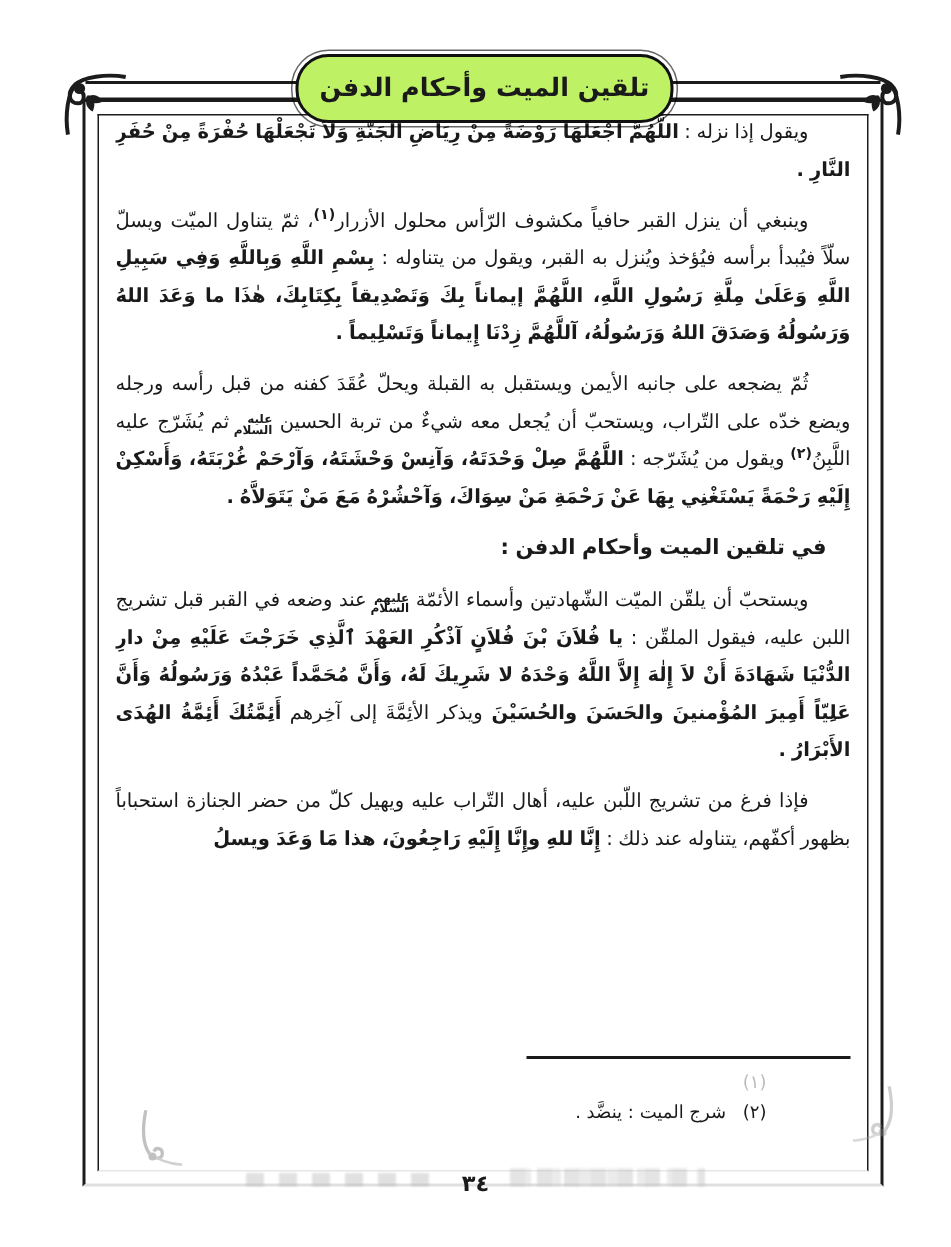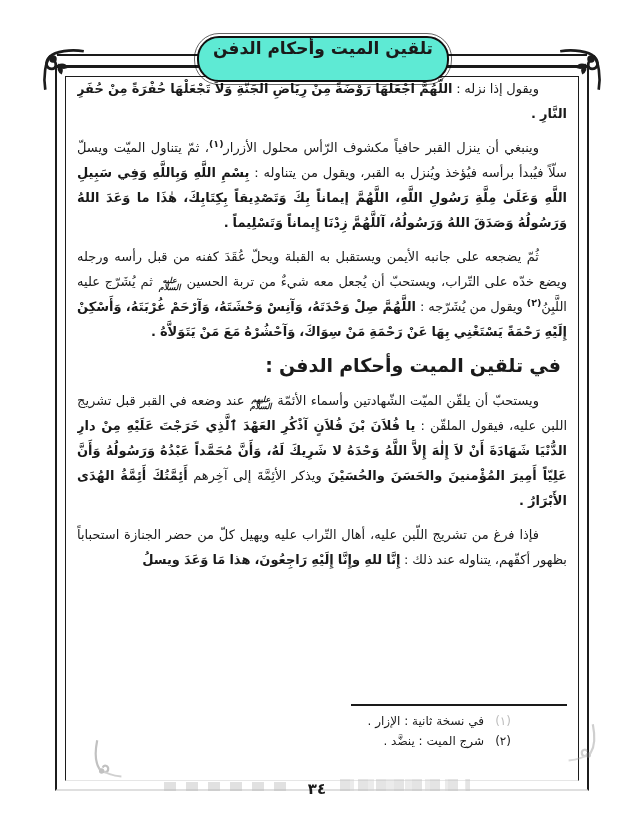--- a/index.html
+++ b/index.html
@@ -26,43 +26,43 @@
   .corner.br{right:28px;top:722px;opacity:.4;transform:scaleX(-1);}
   
   .rule{
     position:absolute;top:54px;height:9px;z-index:1;
     border-top:2.2px solid #1a1a1a;border-bottom:2.2px solid #1a1a1a;
   }
   .rule.left{left:57px;width:145px;}
   .rule.right{right:47px;width:145px;}
   .cartouche{
     position:absolute;left:197px;top:36px;width:248px;height:42px;z-index:2;
-    background:#5eead4;border:2px solid #111;border-radius:22px;
+    background:#bef264;border:2px solid #111;border-radius:22px;
     outline:1px solid rgba(0,0,0,.6);outline-offset:2px;
-    display:flex;justify-content:center;
+    display:flex;align-items:center;justify-content:center;
   }
   .cartouche .title{
     direction:rtl;font-weight:bold;font-size:17px;white-space:nowrap;
   }
   
   .text-area{
     position:absolute;right:67px;left:77px;top:76px;height:614px;overflow:hidden;
     direction:rtl;text-align:justify;font-size:13px;line-height:25px;
     word-spacing:-0.5px;
   }
   .para{margin:0 0 9px;text-indent:28px;}
   .dua{font-weight:bold;}
   .fnref{font-size:9.5px;vertical-align:5px;font-weight:bold;line-height:0;}
   .hon{
     display:inline-block;width:24px;font-size:8px;line-height:7.5px;
-    text-align:center;vertical-align:-4px;font-weight:bold;
-    letter-spacing:-0.3px;text-indent:0;font-style:italic;
+    vertical-align:-4px;font-weight:bold;
+    letter-spacing:-0.3px;text-indent:0;
   }
   .section-heading{
-    margin:4px 0 10px;font-size:19px;font-weight:bold;
+    margin:4px 10px 10px;font-size:14px;font-weight:bold;
     text-indent:6px;line-height:25px;
   }
   
   .footnotes{
     position:absolute;right:67px;left:77px;top:704px;direction:rtl;
     font-size:12px;line-height:20px;
   }
   .footnote-sep{width:216px;height:2px;background:#1a1a1a;margin-bottom:5px;}
   .footnote{display:flex;gap:7px;padding-right:56px;}
   .fn-marker{min-width:20px;}
@@ -135,21 +135,20 @@
   <p class="para"><span>ويستحبّ أن يلقّن الميّت الشّهادتين وأسماء الأئمّة </span><span class="hon">عليهم السلام</span><span> عند وضعه في القبر قبل تشريج اللبن عليه، فيقول الملقّن : </span><span class="dua">يا فُلاَنَ بْنَ فُلاَنٍ آذْكُرِ العَهْدَ ٱلَّذِي خَرَجْتَ عَلَيْهِ مِنْ دارِ الدُّنْيَا شَهَادَةَ أَنْ لاَ إِلٰهَ إِلاَّ اللَّهُ وَحْدَهُ لا شَرِيكَ لَهُ، وَأَنَّ مُحَمَّداً عَبْدُهُ وَرَسُولُهُ وَأَنَّ عَلِيّاً أَمِيرَ المُؤْمنينَ والحَسَنَ والحُسَيْنَ </span><span>ويذكر الأئِمَّةَ إلى آخِرهم </span><span class="dua">أَئِمَّتُكَ أَئِمَّةُ الهُدَى الأَبْرَارُ .</span></p>
 
   <p class="para"><span>فإذا فرغ من تشريج اللّبن عليه، أهال التّراب عليه ويهيل كلّ من حضر الجنازة استحباباً بظهور أكفّهم، يتناوله عند ذلك : </span><span class="dua">إِنَّا للهِ وإِنَّا إِلَيْهِ رَاجِعُونَ، هذا مَا وَعَدَ ويسلُ</span></p>
 
 </div>
 
 <div class="footnotes">
   <div class="footnote-sep"></div>
   <div class="footnote">
     <span class="fn-marker faint">(١)</span>
-    <span class="fn-text">في نسخة ثانية : الإزار .</span>
   </div>
   <div class="footnote">
     <span class="fn-marker">(٢)</span>
     <span class="fn-text">شرج الميت : ينضَّد .</span>
   </div>
 </div>
 
 <div class="page-number-row">
   <span class="smudge tall"></span><span class="page-number">٣٤</span><span class="smudge"></span>
 </div>

